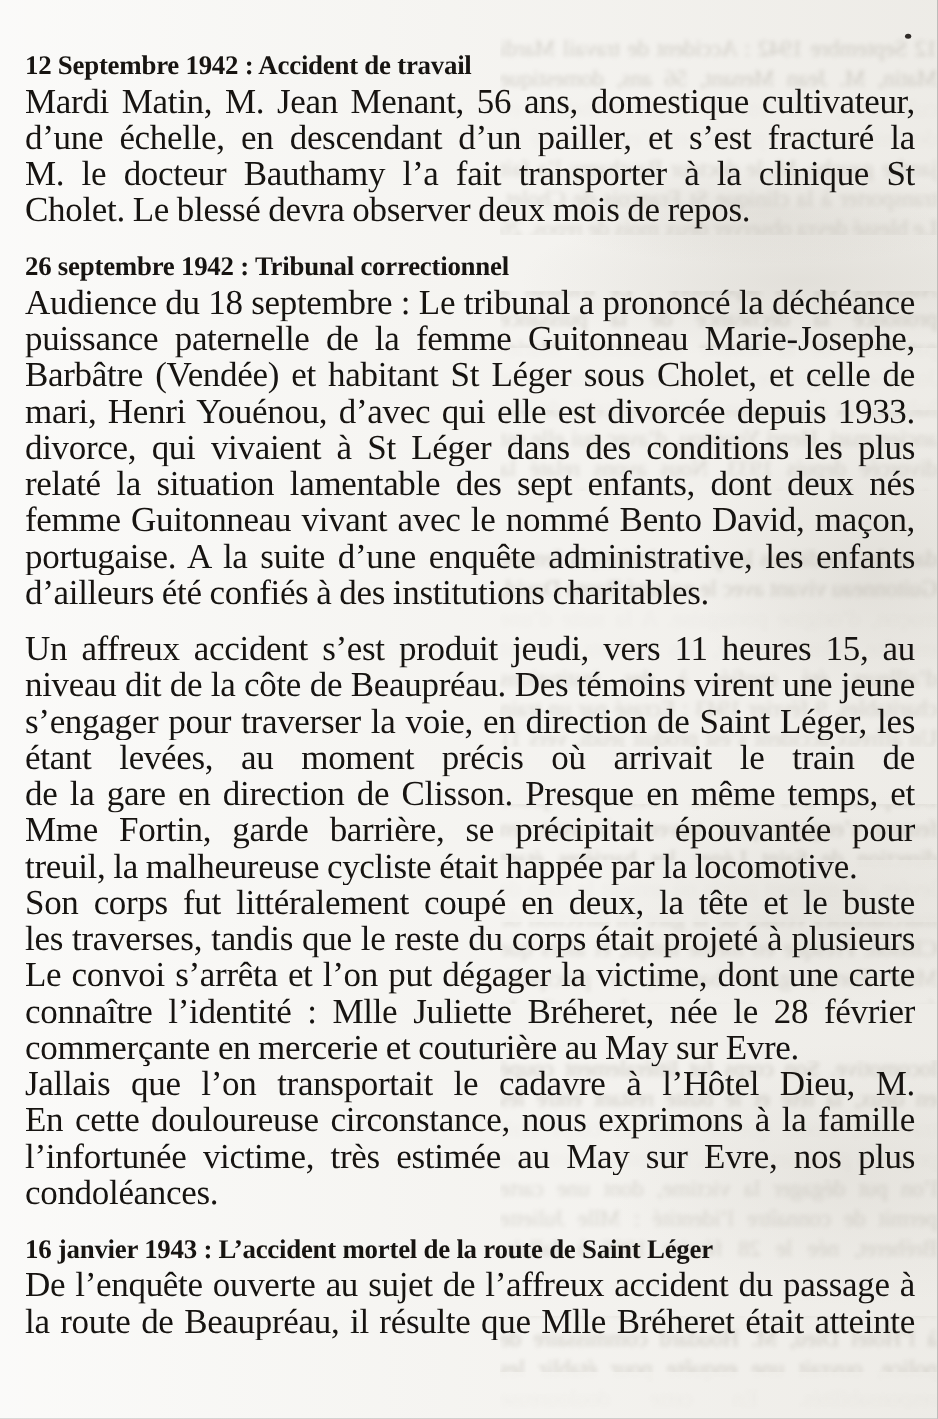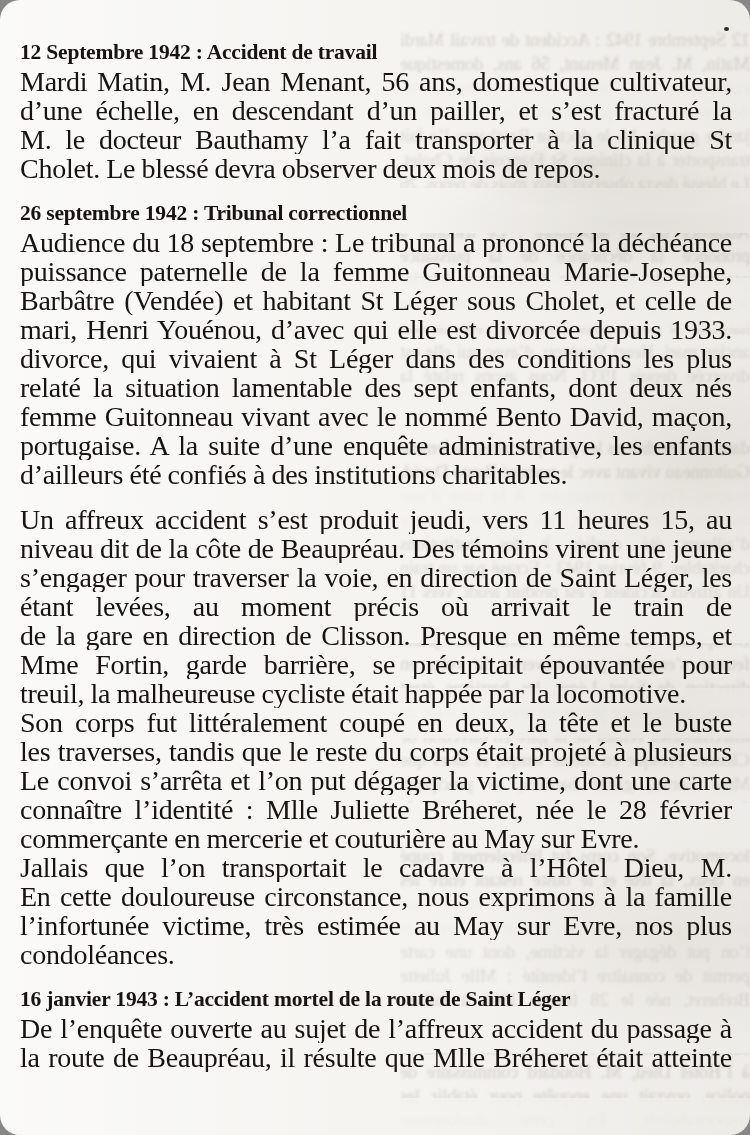--- a/index.html
+++ b/index.html
@@ -12,21 +12,20 @@
     font-family: "Liberation Serif", "DejaVu Serif", serif;
     color: #171411;
     background-color: #f5f4f1;
     background-image:
       radial-gradient(ellipse 260px 60px at 610px 170px, rgba(183,178,167,.22), transparent 70%),
       radial-gradient(ellipse 320px 90px at 640px 225px, rgba(183,178,167,.24), transparent 70%),
       radial-gradient(ellipse 210px 170px at 700px 460px, rgba(183,178,167,.22), transparent 70%),
       radial-gradient(ellipse 260px 130px at 660px 720px, rgba(183,178,167,.17), transparent 70%),
       radial-gradient(ellipse 280px 150px at 680px 940px, rgba(183,178,167,.17), transparent 70%),
       linear-gradient(to right, rgba(255,255,255,.55) 0%, rgba(240,238,233,.25) 60%, rgba(228,225,218,.45) 100%);
-    border-radius: 20px;
   }
   
   .bleed {
     position: absolute;
     top: 28px;
     left: 400px;
     width: 350px;
     height: 1100px;
     transform: scaleX(-1);
     filter: blur(1.5px);

